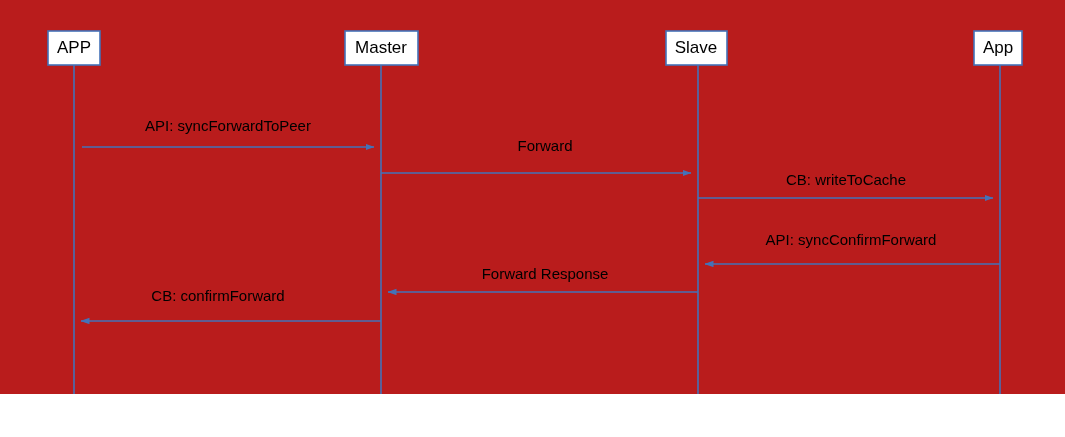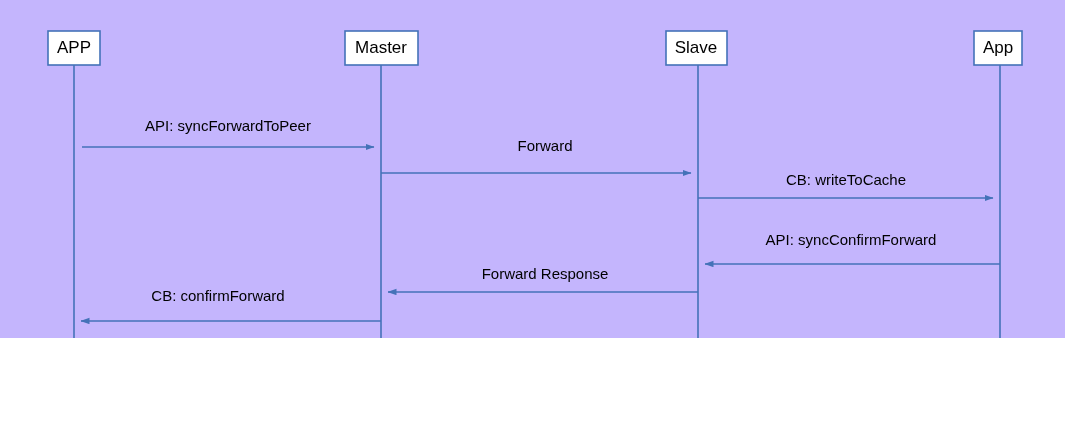--- a/index.html
+++ b/index.html
@@ -3,22 +3,22 @@
 <meta charset="utf-8">
 <style>
   html, body {
     margin: 0;
     padding: 0;
     background: #ffffff;
   }
   #canvas {
     position: relative;
     width: 1065px;
-    height: 338px;
-    background: #c4b5fd;
+    height: 394px;
+    background: #b91c1c;
     font-family: "Liberation Sans", sans-serif;
     overflow: hidden;
   }
   #diagram-svg {
     position: absolute;
     left: 0;
     top: 0;
     width: 1065px;
     height: 437px;
   }

